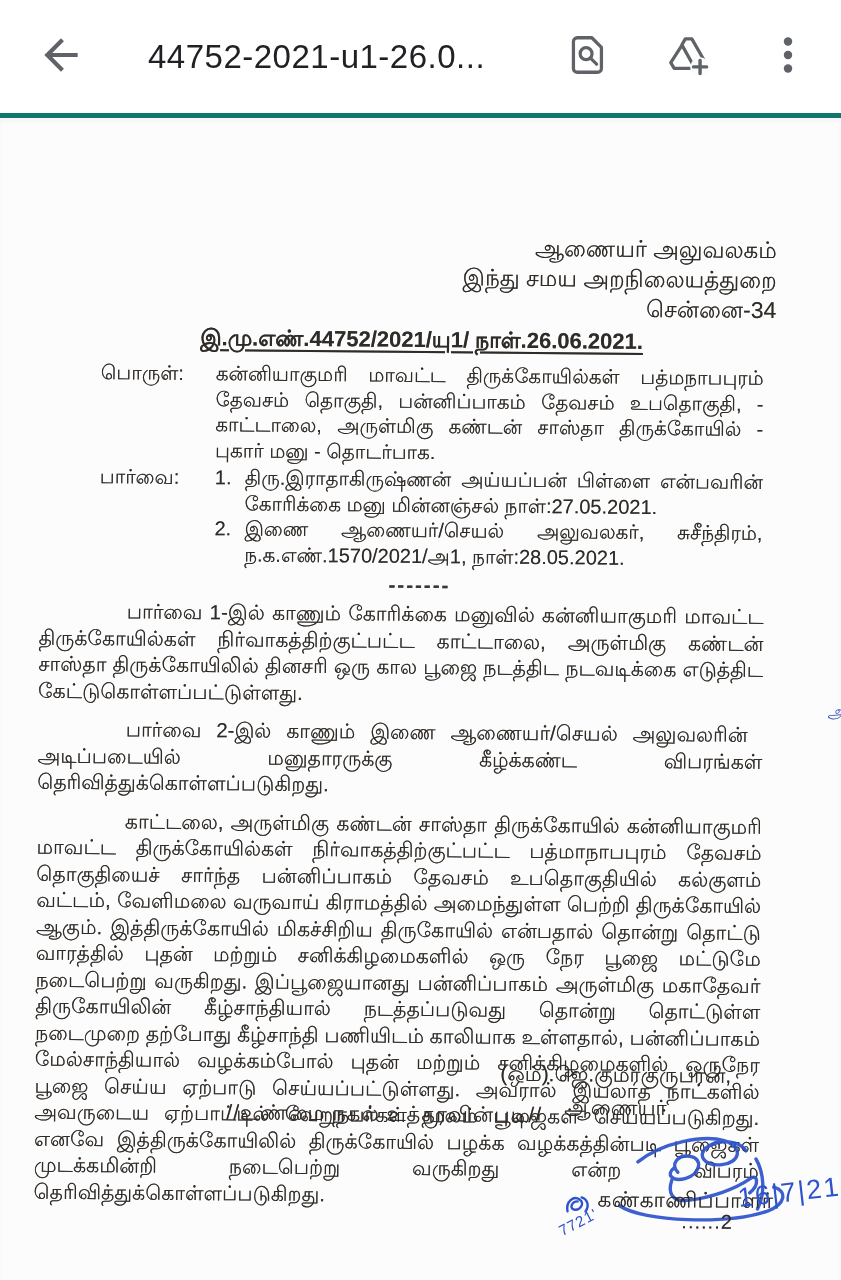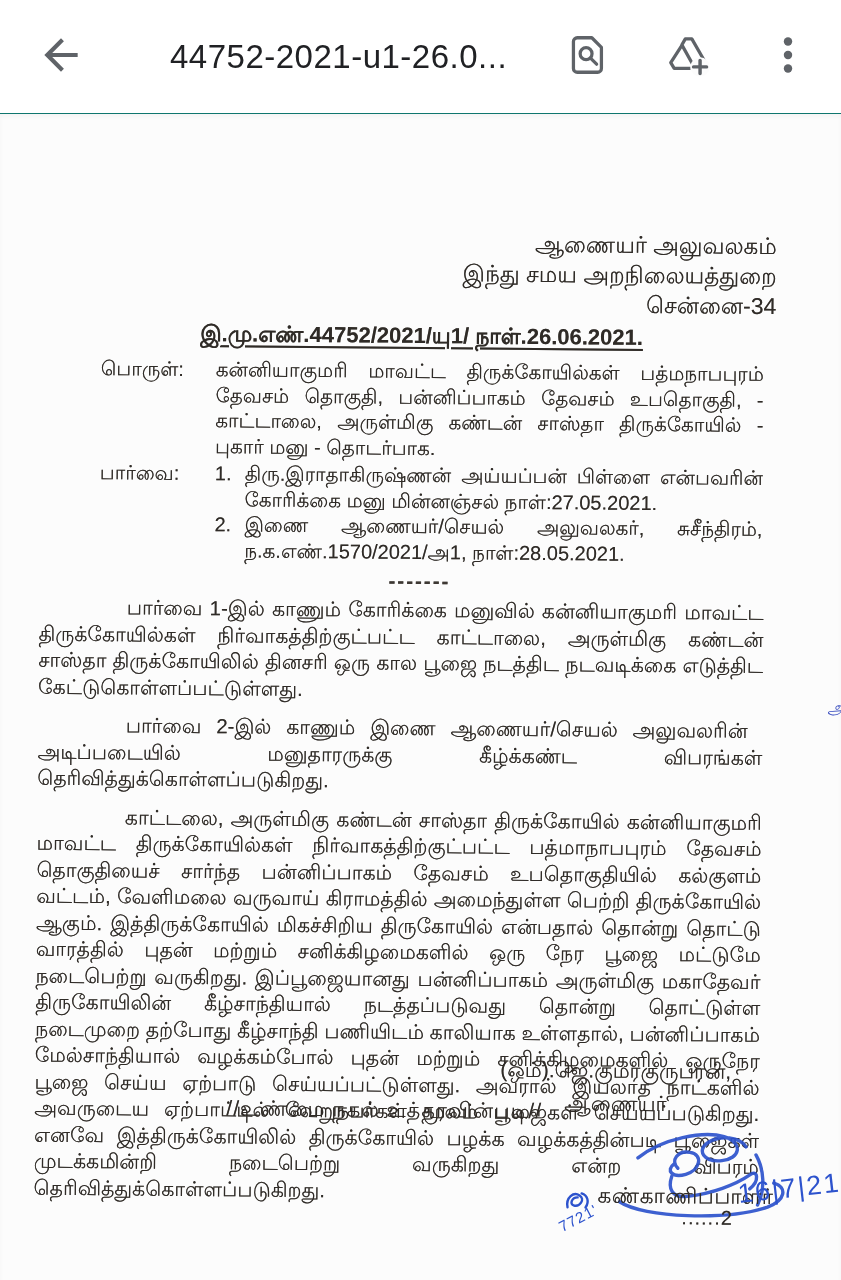--- a/index.html
+++ b/index.html
@@ -11,30 +11,30 @@
 
   
   .toolbar {
     position:absolute; top:0; left:0; width:841px; height:113px;
     background:#ffffff; display:flex; align-items:center;
     padding:0 30px 0 36px;
   }
   .tb-btn { display:flex; align-items:center; justify-content:center; cursor:pointer; }
   .back-btn svg { width:50px; height:50px; }
   .doc-title {
-    margin-left:84px; flex:1; font-size:33px; color:#202124;
+    margin-left:62px; flex:1; font-size:33px; color:#202124;
     white-space:nowrap; overflow:hidden; letter-spacing:0.5px;
   }
   .tb-actions { display:flex; align-items:center; gap:54px; }
   .tb-actions svg { width:46px; height:46px; }
 
   
   .page {
     position:absolute; top:113px; left:0; width:841px; height:1167px;
-    background:#fcfcfc; border-top:1px solid #0f766e;
+    background:#fcfcfc; border-top:5px solid #0f766e;
     box-shadow: inset 0 3px 4px rgba(0,0,0,0.035);
     overflow:hidden;
   }
   .letter {
     position:absolute; inset:0;
     transform:rotate(0.5deg); transform-origin:50% 30%;
     color:#2f2b27; font-size:20.5px;
     text-shadow:0 0 0.5px rgba(45,40,35,0.55);
   }
 

